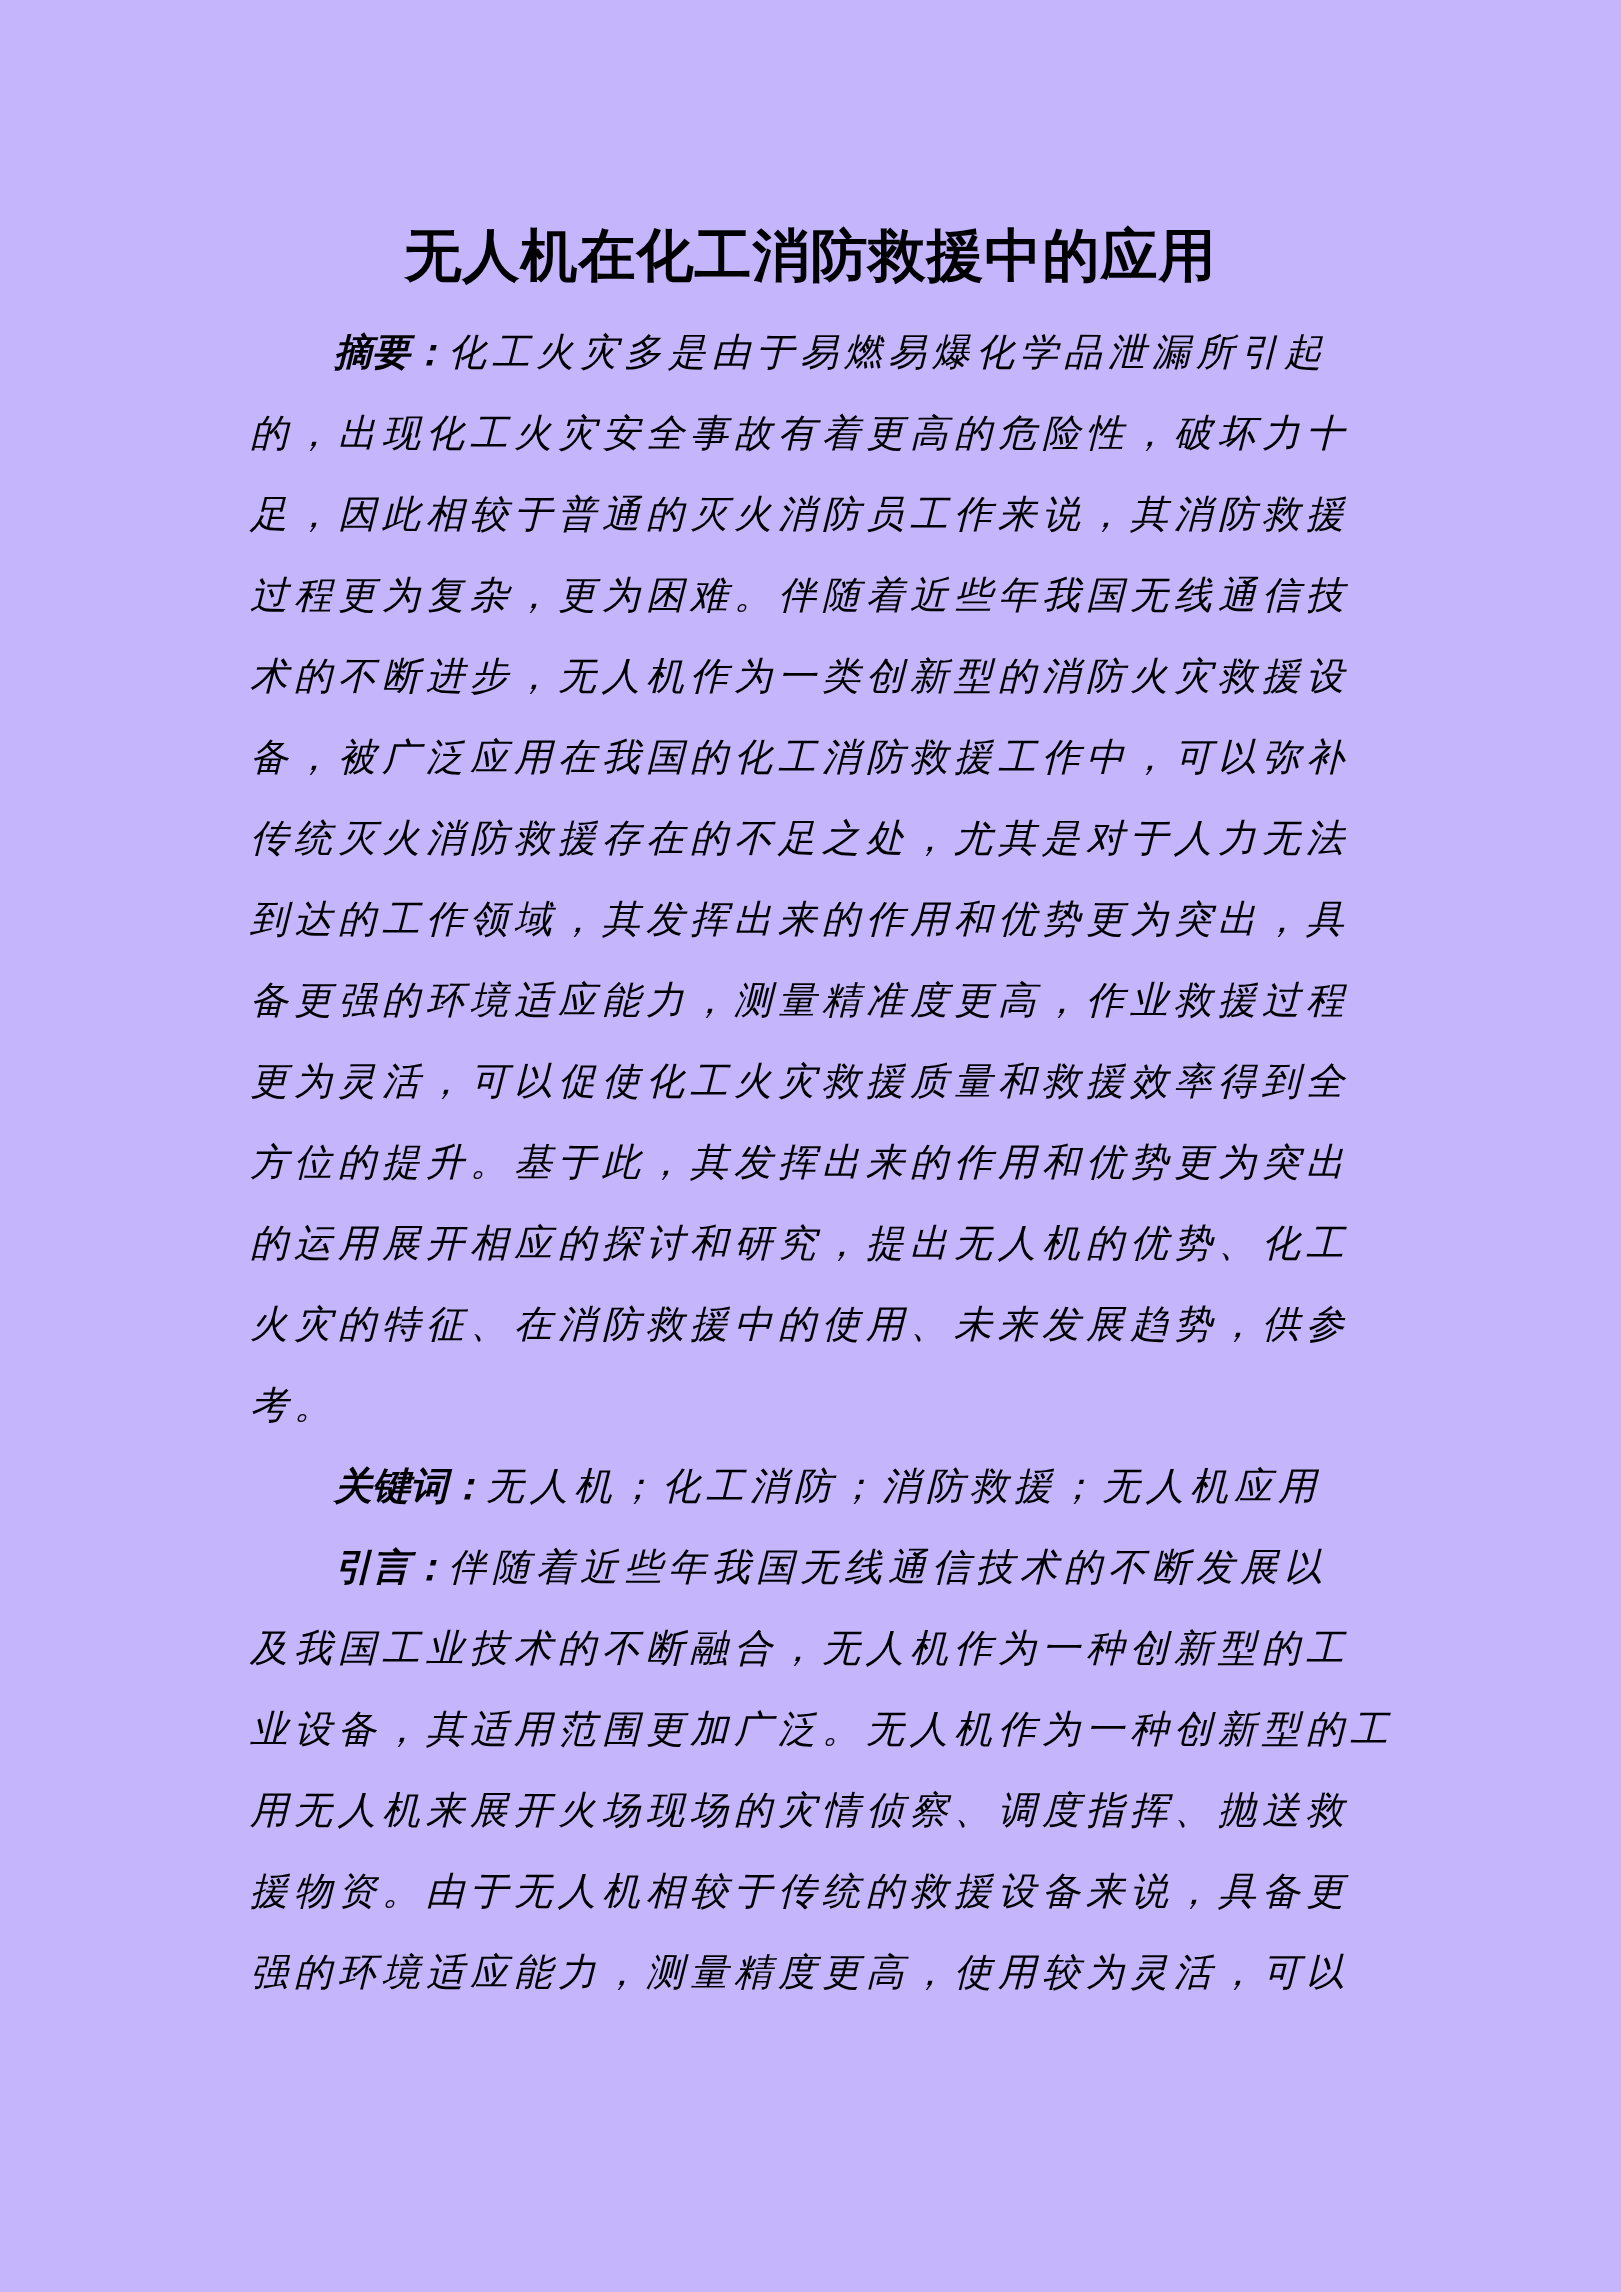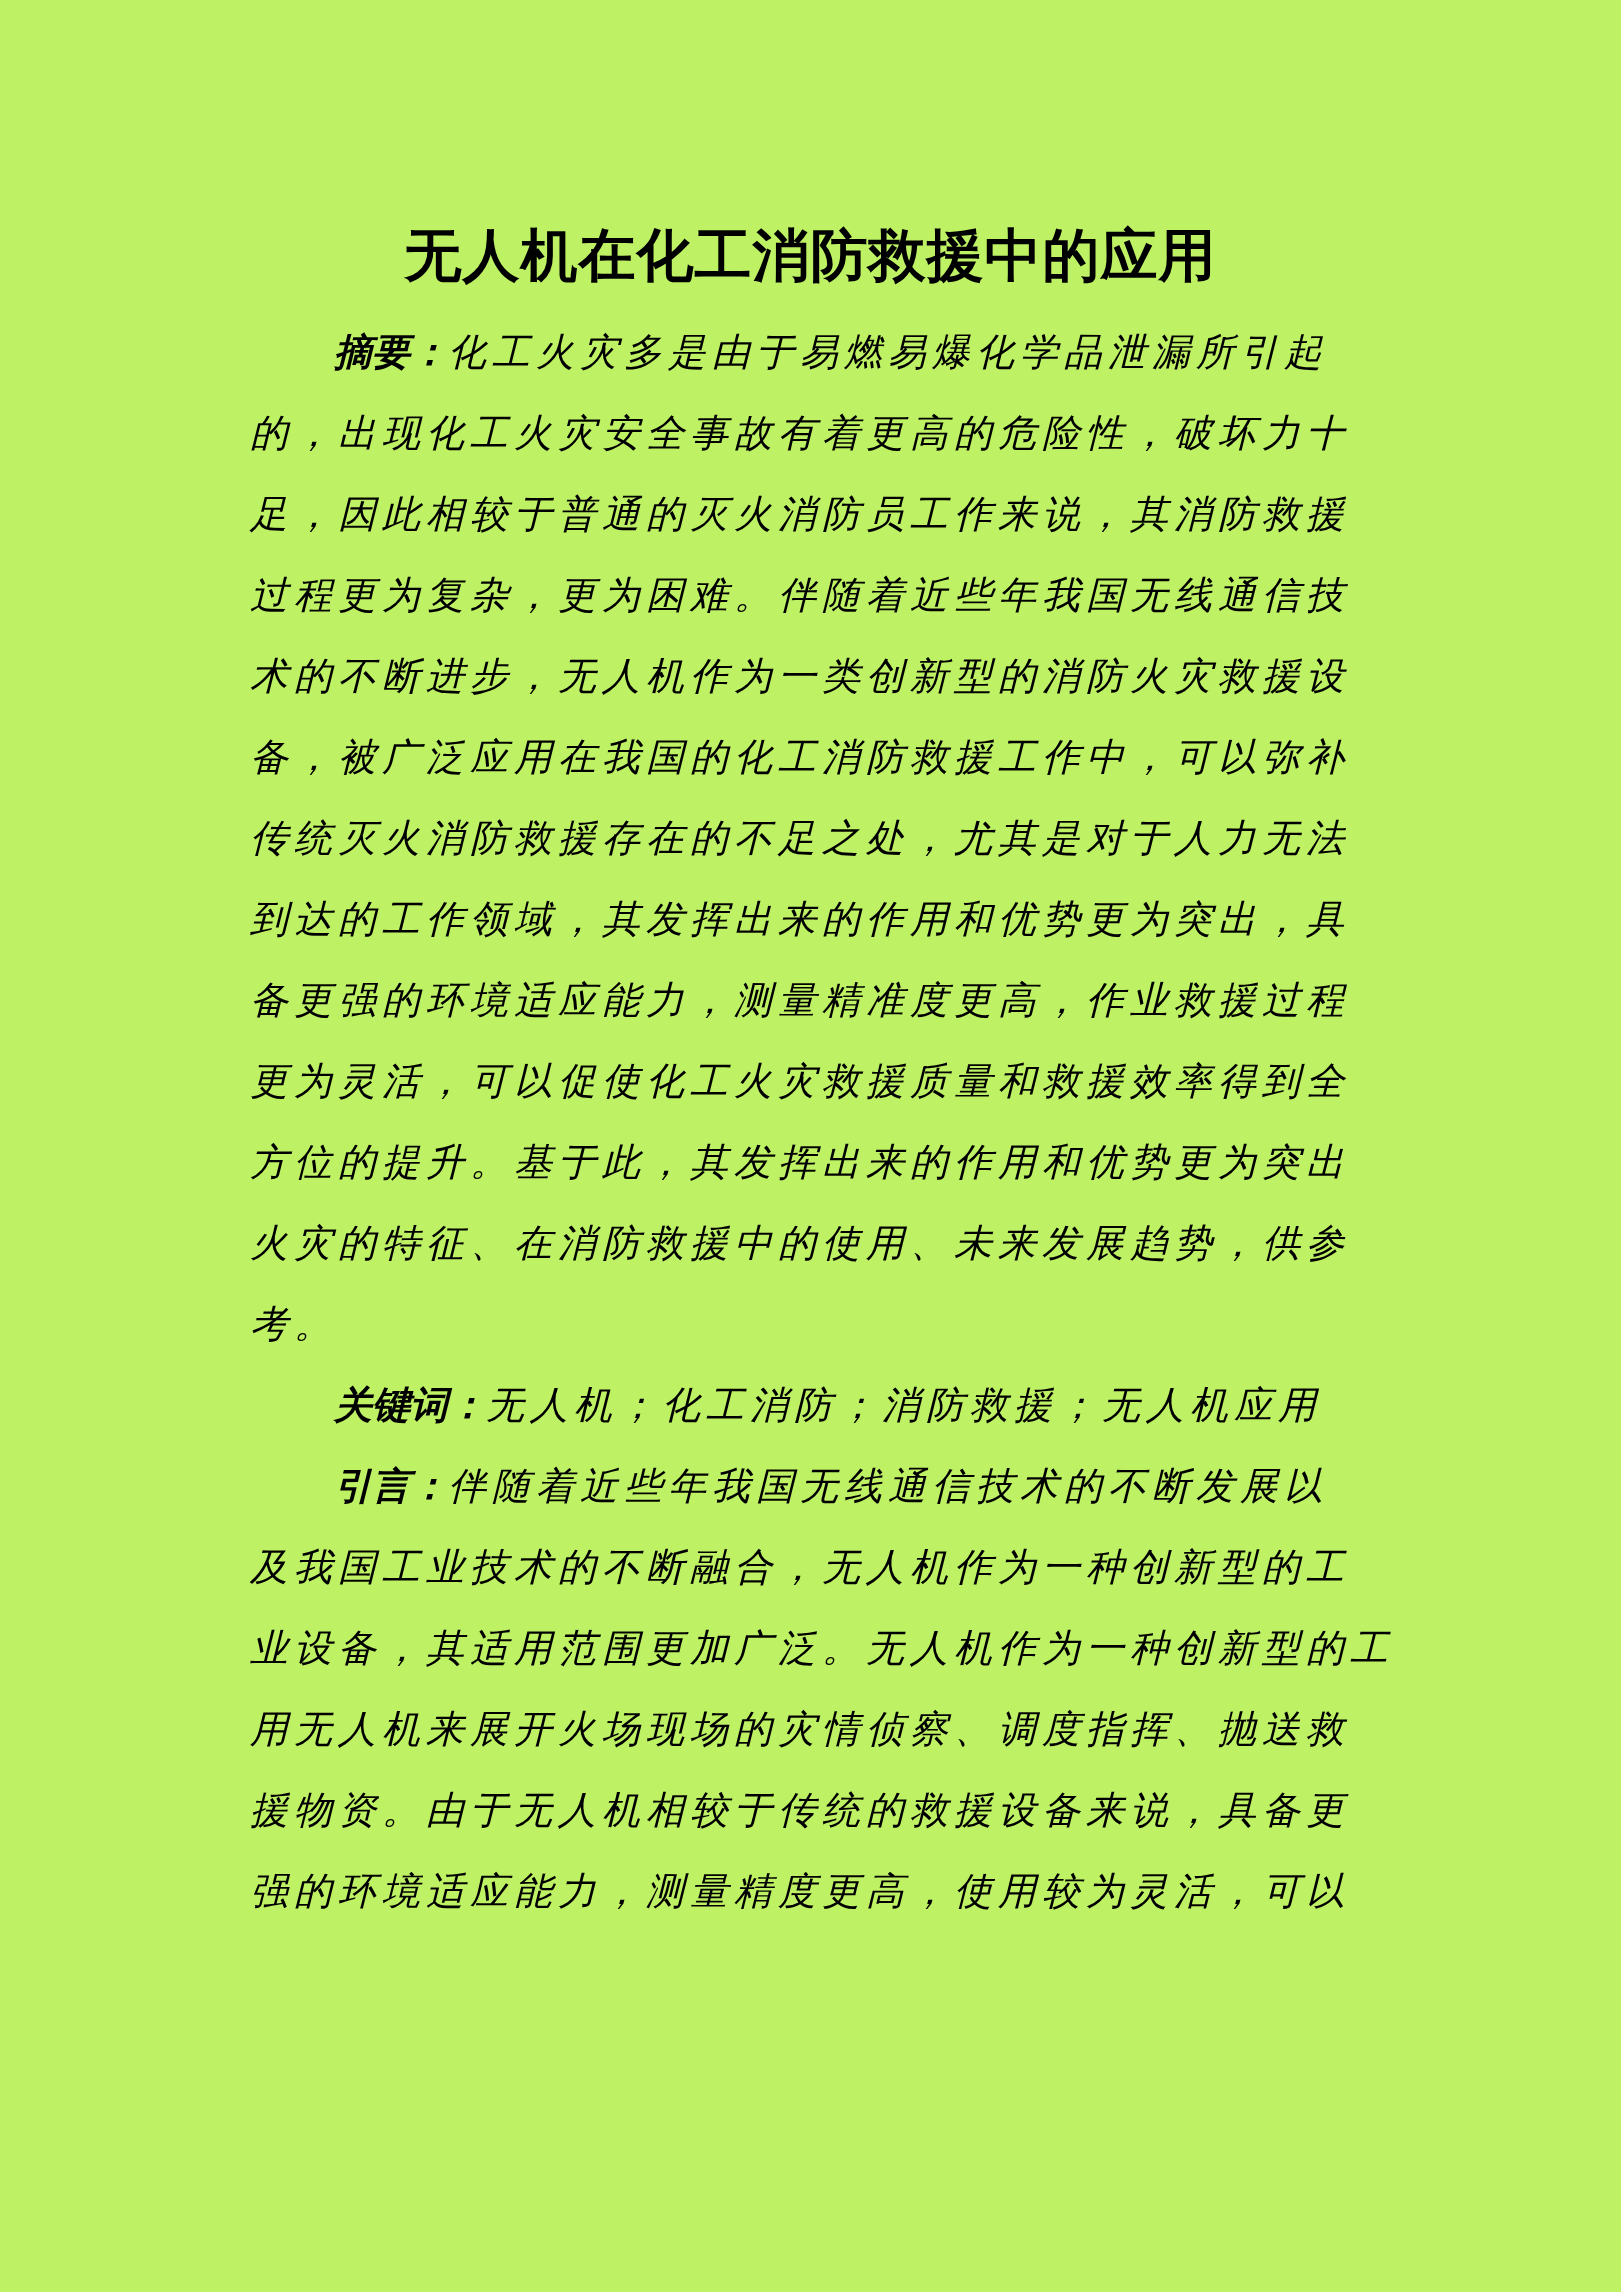--- a/index.html
+++ b/index.html
@@ -1,17 +1,17 @@
 <!DOCTYPE html>
 <html><head>
 <meta charset="utf-8">
 <style>
   html, body { margin: 0; padding: 0; background: #ffffff; }
   body { width: 1621px; height: 2293px; position: relative; overflow: hidden; color: #000; }
-  .page { position: absolute; left: 0; top: 0; width: 1621px; height: 2293px; background: #bef264; }
+  .page { position: absolute; left: 0; top: 0; width: 1621px; height: 2293px; background: #c4b5fd; }
   .title {
     position: absolute; left: 0; top: 216px; width: 1621px; text-align: center;
     font-family: "DejaVu Serif", "Liberation Serif", serif; font-weight: bold;
     font-size: 57px; letter-spacing: 1px; line-height: 78px; margin: 0;
   }
   .body {
     position: absolute; left: 250px; top: 312px; width: 1088px;
     font-family: "DejaVu Serif", "Liberation Serif", serif;
     font-size: 38px; line-height: 81px; letter-spacing: 6px;
     text-align: justify; text-align-last: left; font-style: italic;
@@ -34,20 +34,21 @@
       <span class="line">的，出现化工火灾安全事故有着更高的危险性，破坏力十</span>
       <span class="line">足，因此相较于普通的灭火消防员工作来说，其消防救援</span>
       <span class="line">过程更为复杂，更为困难。伴随着近些年我国无线通信技</span>
       <span class="line">术的不断进步，无人机作为一类创新型的消防火灾救援设</span>
       <span class="line">备，被广泛应用在我国的化工消防救援工作中，可以弥补</span>
       <span class="line">传统灭火消防救援存在的不足之处，尤其是对于人力无法</span>
       <span class="line">到达的工作领域，其发挥出来的作用和优势更为突出，具</span>
       <span class="line">备更强的环境适应能力，测量精准度更高，作业救援过程</span>
       <span class="line">更为灵活，可以促使化工火灾救援质量和救援效率得到全</span>
       <span class="line">方位的提升。基于此，其发挥出来的作用和优势更为突出</span>
+      <span class="line">的运用展开相应的探讨和研究，提出无人机的优势、化工</span>
       <span class="line">火灾的特征、在消防救援中的使用、未来发展趋势，供参</span>
       <span class="line">考。</span>
     </div>
 
     <div class="para">
       <span class="line"><span class="label">关键词：</span><span>无人机；化工消防；消防救援；无人机应用</span></span>
     </div>
 
     <div class="para">
       <span class="line"><span class="label">引言：</span><span>伴随着近些年我国无线通信技术的不断发展以</span></span>

